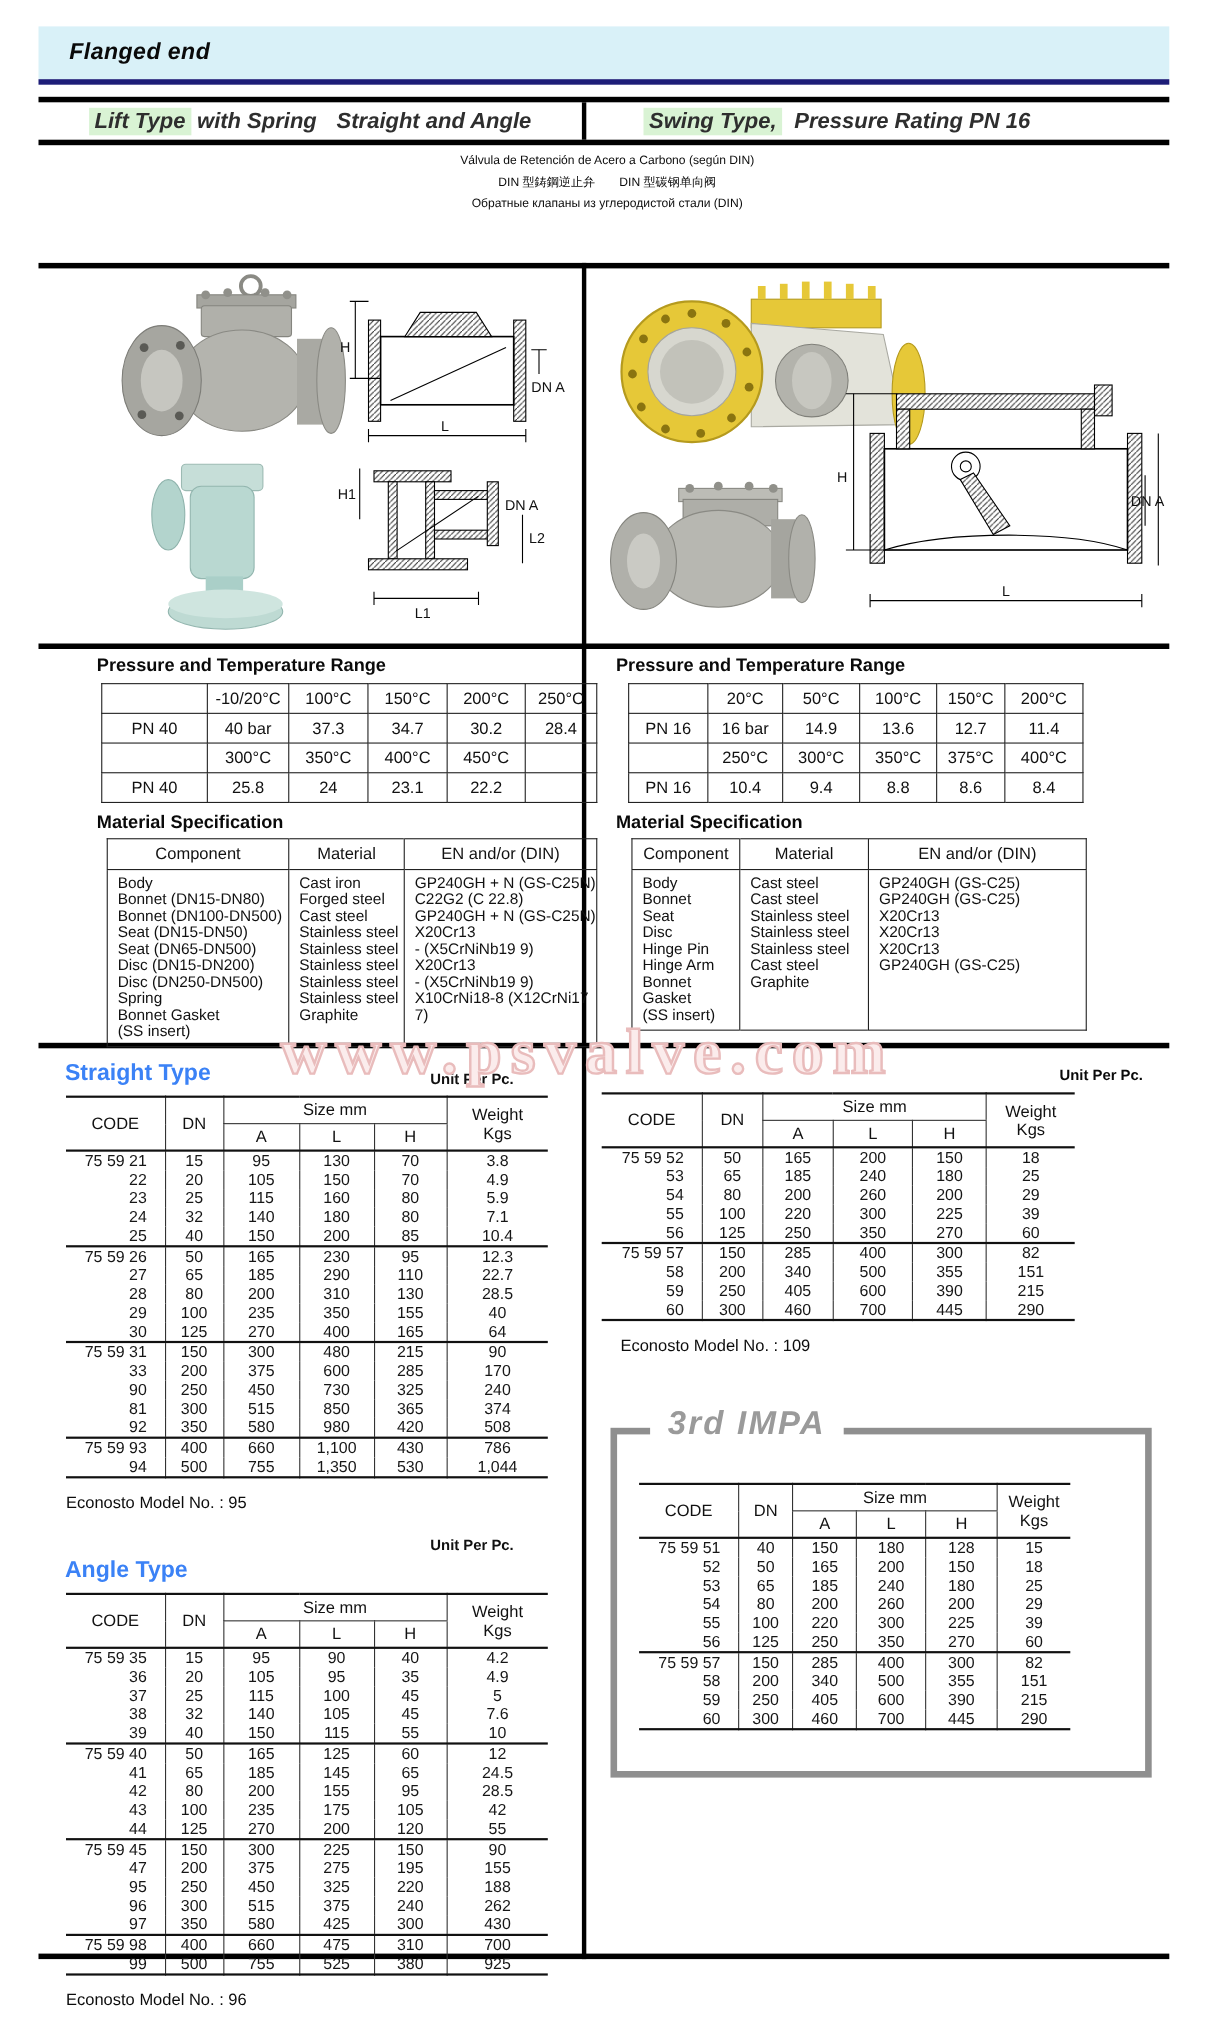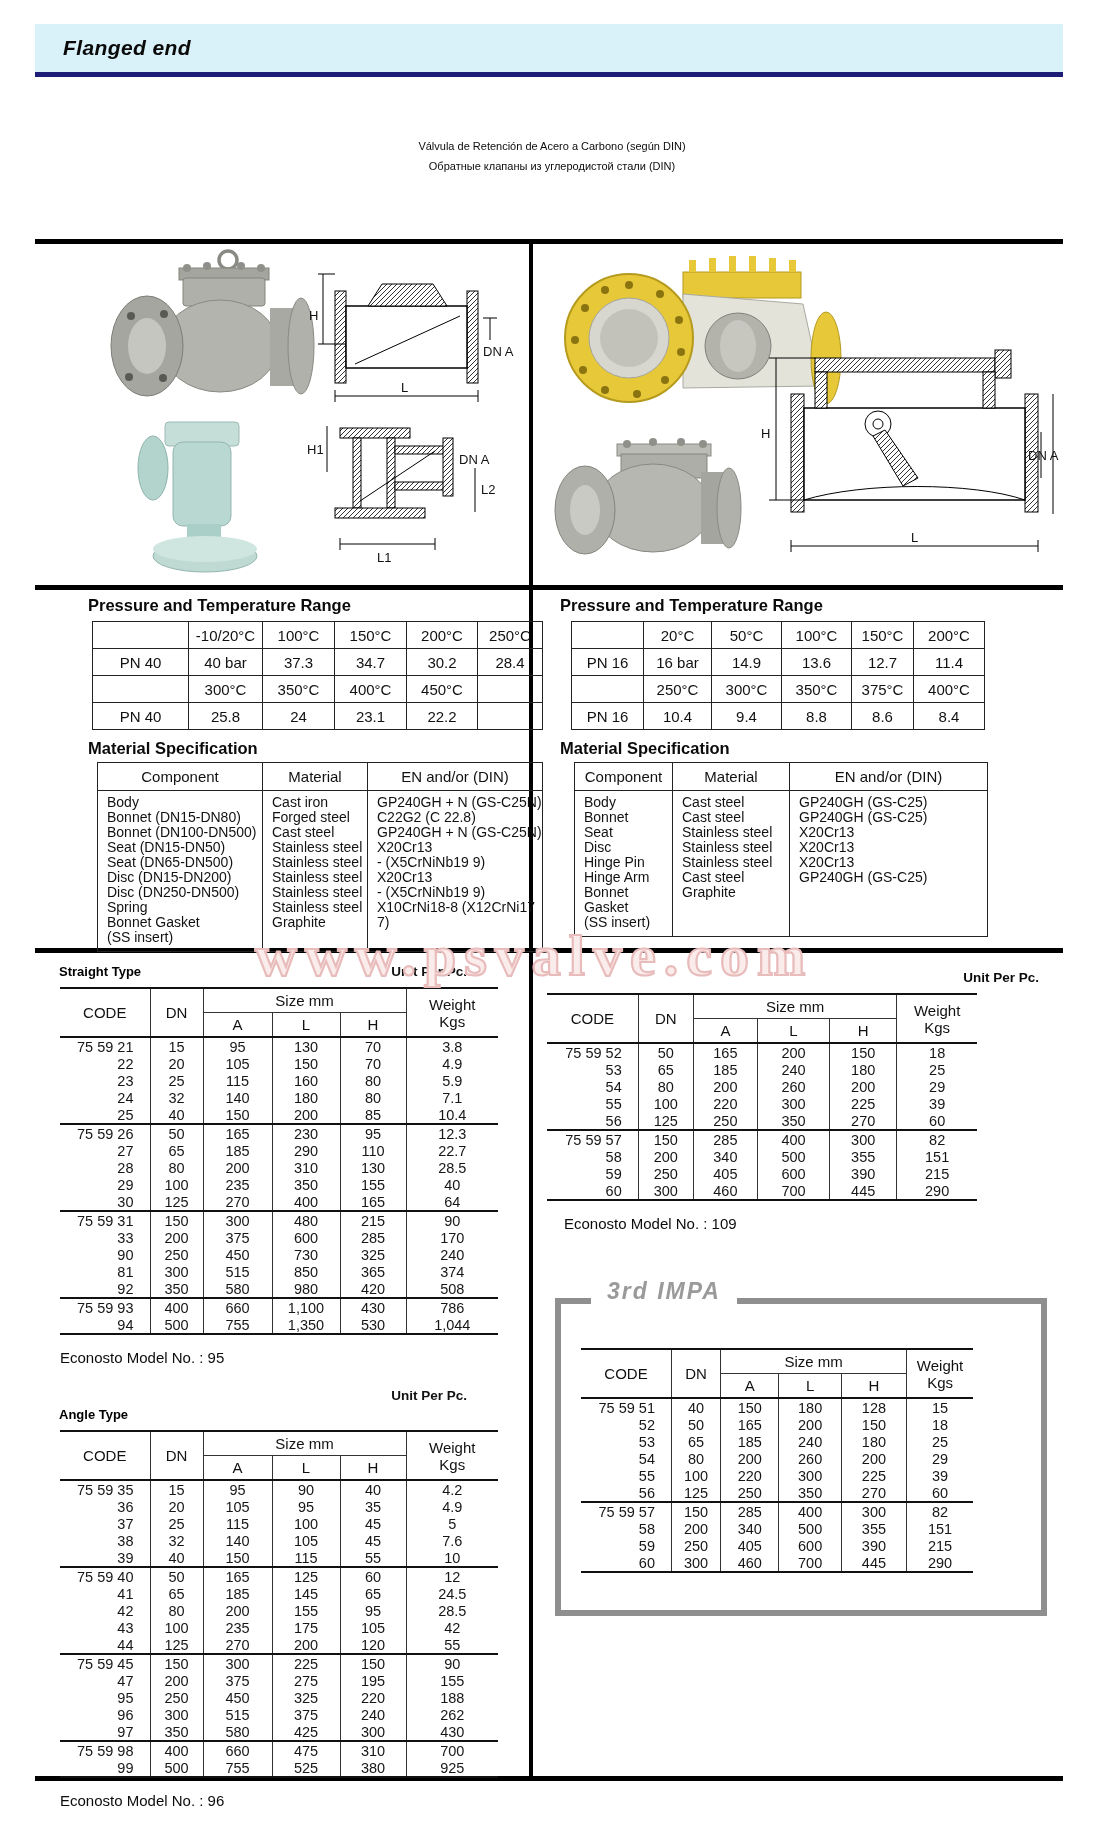--- a/index.html
+++ b/index.html
@@ -51,59 +51,71 @@
   .sizetable th.bl{border-left:1px solid #333;}
   .sizetable tbody.grp{border-top:2px solid #111;}
   .sizetable td{font-size:14.5px;height:17px;text-align:center;padding:0 2px;color:#161616;}
   .sizetable td+td{border-left:1px solid #333;}
   .sizetable td:first-child{text-align:right;padding-right:16px;}
   .wh div{font-size:15px;line-height:17px;text-align:center;}
 
   
   .lcol{position:absolute;left:35px;top:952px;width:494px;}
   .rcol{position:absolute;left:533px;top:952px;width:530px;}
-  .seclabel{font-weight:bold;font-size:13px;color:#000000;}
+  .seclabel{font-weight:bold;font-size:21px;color:#3b82f6;}
   .unitrow{display:flex;justify-content:flex-end;font-weight:bold;font-size:13.5px;color:#0a0a0a;}
   .labelrow{display:flex;justify-content:space-between;align-items:flex-end;margin:16px 0 8px 0;}
   .labelrow .seclabel{margin-left:24px;}
   .labelrow .unit{margin-right:62px;font-weight:bold;font-size:13.5px;}
   .econosto{font-size:15px;margin:14px 0 0 25px;color:#0c0c0c;}
 
   .lcol table{margin-left:25px;width:438px;}
   .rcol .swingtable{margin-left:14px;width:430px;}
   .rcol .unitrow{margin:18px 24px 8px 0;}
 
   
   .impa{position:absolute;left:22px;top:346px;width:492px;height:318px;box-sizing:border-box;
         border:6px solid #8f8f8f;}
   .impa-title{position:absolute;top:-26px;left:30px;background:#fff;padding:0 16px;
-              font-size:23px;font-weight:bold;font-style:italic;color:#9a9a9a;letter-spacing:2px;}
+              font-size:30px;font-weight:bold;font-style:italic;color:#9a9a9a;letter-spacing:2px;}
   .impa table{margin:44px 0 0 20px;width:392px;}
 
   
   .watermark{position:absolute;left:255px;top:922px;z-index:6;
              font-family:"Liberation Serif",serif;font-size:58px;font-weight:bold;letter-spacing:8px;
              color:#fbecec;-webkit-text-stroke:2.2px #e9bcbc;pointer-events:none;}
 
   .imgbox{position:absolute;}
   svg text{font-family:"Liberation Sans",sans-serif;font-size:13px;fill:#111;}
 </style>
 </head>
 <body>
 
 <div class="page">
 
   <div class="band">
     <span>Flanged end</span>
   </div>
   <div class="navy"></div>
 
+  <div class="typebar">
+    <div class="cellL">
+      <span class="hl">Lift Type</span>
+      <span> with Spring</span>
+      <span class="sub">Straight and Angle</span>
+    </div>
+    <div class="cellR">
+      <span class="hl">Swing Type,</span>
+      <span>  Pressure Rating PN 16</span>
+    </div>
+  </div>
 
   <div class="subtitles">
     <div>Válvula de Retención de Acero a Carbono (según DIN)</div>
+    <div>DIN 型鋳鋼逆止弁　　DIN 型碳钢单向阀</div>
     <div>Обратные клапаны из углеродистой стали (DIN)</div>
   </div>
 
   <div class="hline" style="top:239px"></div>
   <div class="hline" style="top:585px"></div>
   <div class="hline" style="top:948px"></div>
   <div class="hline" style="top:1776px"></div>
   <div class="vline" style="top:239px;height:1542px"></div>
 
   <div class="imgbox" style="left:35px;top:246px;width:494px;height:336px">

